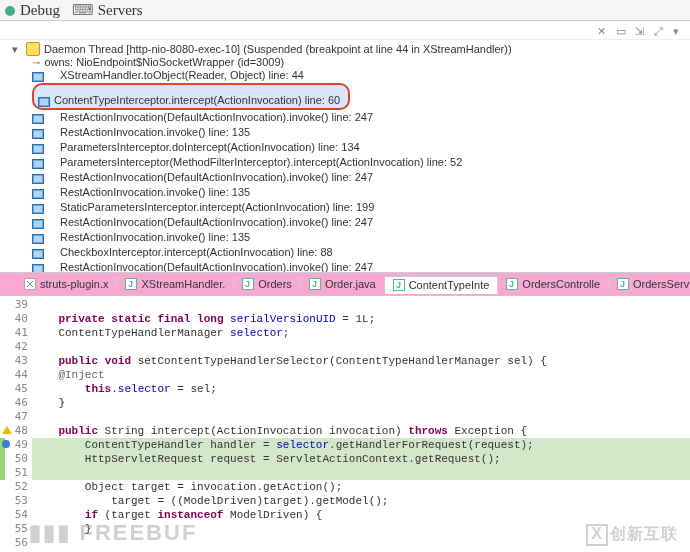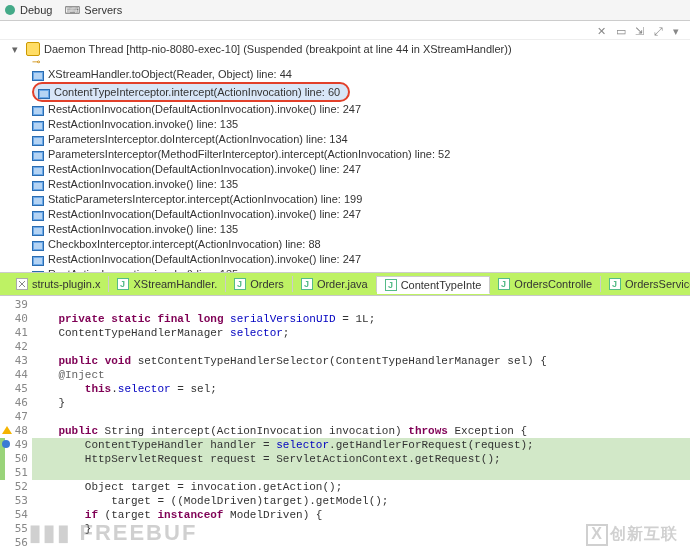--- a/index.html
+++ b/index.html
@@ -3,40 +3,40 @@
 <meta charset="utf-8">
 <style>
   html, body {
     margin: 0; padding: 0; width: 690px; height: 552px;
     font-family: "Segoe UI", Tahoma, sans-serif; font-size: 11px;
     background: #fff; color: #333; overflow: hidden;
     position: relative;
   }
   .top-tabs { display: flex; align-items: center; height: 20px;
     border-bottom: 1px solid #ccc; background: #f5f5f5; padding-left: 4px; gap: 12px;}
-  .top-tab { display:flex; align-items:center; gap:4px; font-size:11px;}
+  .top-tab { display:flex; align-items:center; gap:4px; font-size:15px;font-family:Liberation Serif, serif;}
   .bug-icon { width:12px; height:12px; }
   .bug-icon circle { fill:#4a8; }
   .pane-toolbar { display:flex; justify-content:flex-end; align-items:center;
     height:18px; background:#fff; border-bottom:1px solid #eee; padding-right:6px; gap:8px; color:#888;}
   .tb-icon { width:11px; height:11px; display:inline-block; }
   .stack-pane { height: 230px; overflow: hidden; background:#fff; padding: 2px 0 0 18px;}
   .thread-line { display:flex; align-items:center; gap:4px; margin-left:-6px;}
   .thread-ico { width:12px;height:12px; display:inline-block; background:#fd6; border:1px solid #c90; border-radius:2px;}
   .owns-line { display:flex; align-items:center; gap:4px; margin-left:14px; color:#333;}
   .key-ico { color:#c80; font-size:10px;}
-  .frame { display:flex; align-items:center; gap:4px; margin-left:14px; line-height:15px;}
+  .frame { display:flex; align-items:center; gap:16px; margin-left:14px; line-height:15px;}
   .frame-ico { width:12px;height:10px; display:inline-block; }
   .frame-ico svg rect { fill:#6aa8e8; stroke:#2b6cb0;}
   .frame-ico svg line { stroke:#fff; stroke-width:1;}
   .frame .txt {white-space:nowrap;}
   .highlight-wrap { display:inline-flex; align-items:center; gap:4px;
-    border:2px solid #e2402a; border-radius:10px; padding:1px 8px 0 4px; background:#d8e6f7;}
+    border:2px solid #e2402a; border-radius:10px; padding:8px 8px 0 4px; background:#d8e6f7;}
   .editor-tabs { display:flex; align-items:center; height:22px;
-    border-top:1px solid #ccc; border-bottom:1px solid #c8c8c8; background:#bef264; padding-left:8px; overflow:hidden;}
+    border-top:1px solid #ccc; border-bottom:1px solid #c8c8c8; background:#f9a8d4; padding-left:16px; overflow:hidden;}
   .ed-tab { display:flex; align-items:center; gap:4px; padding:2px 8px;
     border-right:1px solid #ccc; font-size:11px; white-space:nowrap;}
   .ed-tab.active { background:#fff; border-top:1px solid #ccc; border-bottom:1px solid #fff; margin-bottom:-1px;}
   .ed-ico { width:12px;height:12px; }
   .j-ico svg rect { fill:#fff; stroke:#5b8; }
   .j-ico svg text { fill:#5b8; font-size:9px; font-weight:bold;}
   .x-ico svg rect { fill:#fff; stroke:#aaa;}
   .x-ico svg path { stroke:#888; stroke-width:1; fill:none;}
   .editor { display:flex; height: 262px; background:#fff; position:relative;}
   .gutter { width:32px; background:#fff; text-align:right; color:#888; font-family: Consolas, monospace; font-size:11px; padding-top:2px;}
@@ -83,20 +83,21 @@
 </div>
 
 <div class="stack-pane">
   <div class="thread-line">
     <span style="color:#666;width:10px;">▾</span>
     <span class="thread-ico"></span>
     <span>Daemon Thread [http-nio-8080-exec-10] (Suspended (breakpoint at line 44 in XStreamHandler))</span>
   </div>
   <div class="owns-line">
     <span class="key-ico">⊸</span>
+    <span>owns: NioEndpoint$NioSocketWrapper  (id=3009)</span>
   </div>
   <div id="frames-host">
       <div class="frame">
         <span class="frame-ico"><svg viewBox="0 0 12 10">
             <rect x="0.5" y="0.5" width="11" height="9"></rect>
             <line x1="2" y1="3" x2="10" y2="3"></line>
             <line x1="2" y1="5" x2="10" y2="5"></line>
             <line x1="2" y1="7" x2="10" y2="7"></line>
           </svg></span>
         <span class="txt">XStreamHandler.toObject(Reader, Object) line: 44</span>

